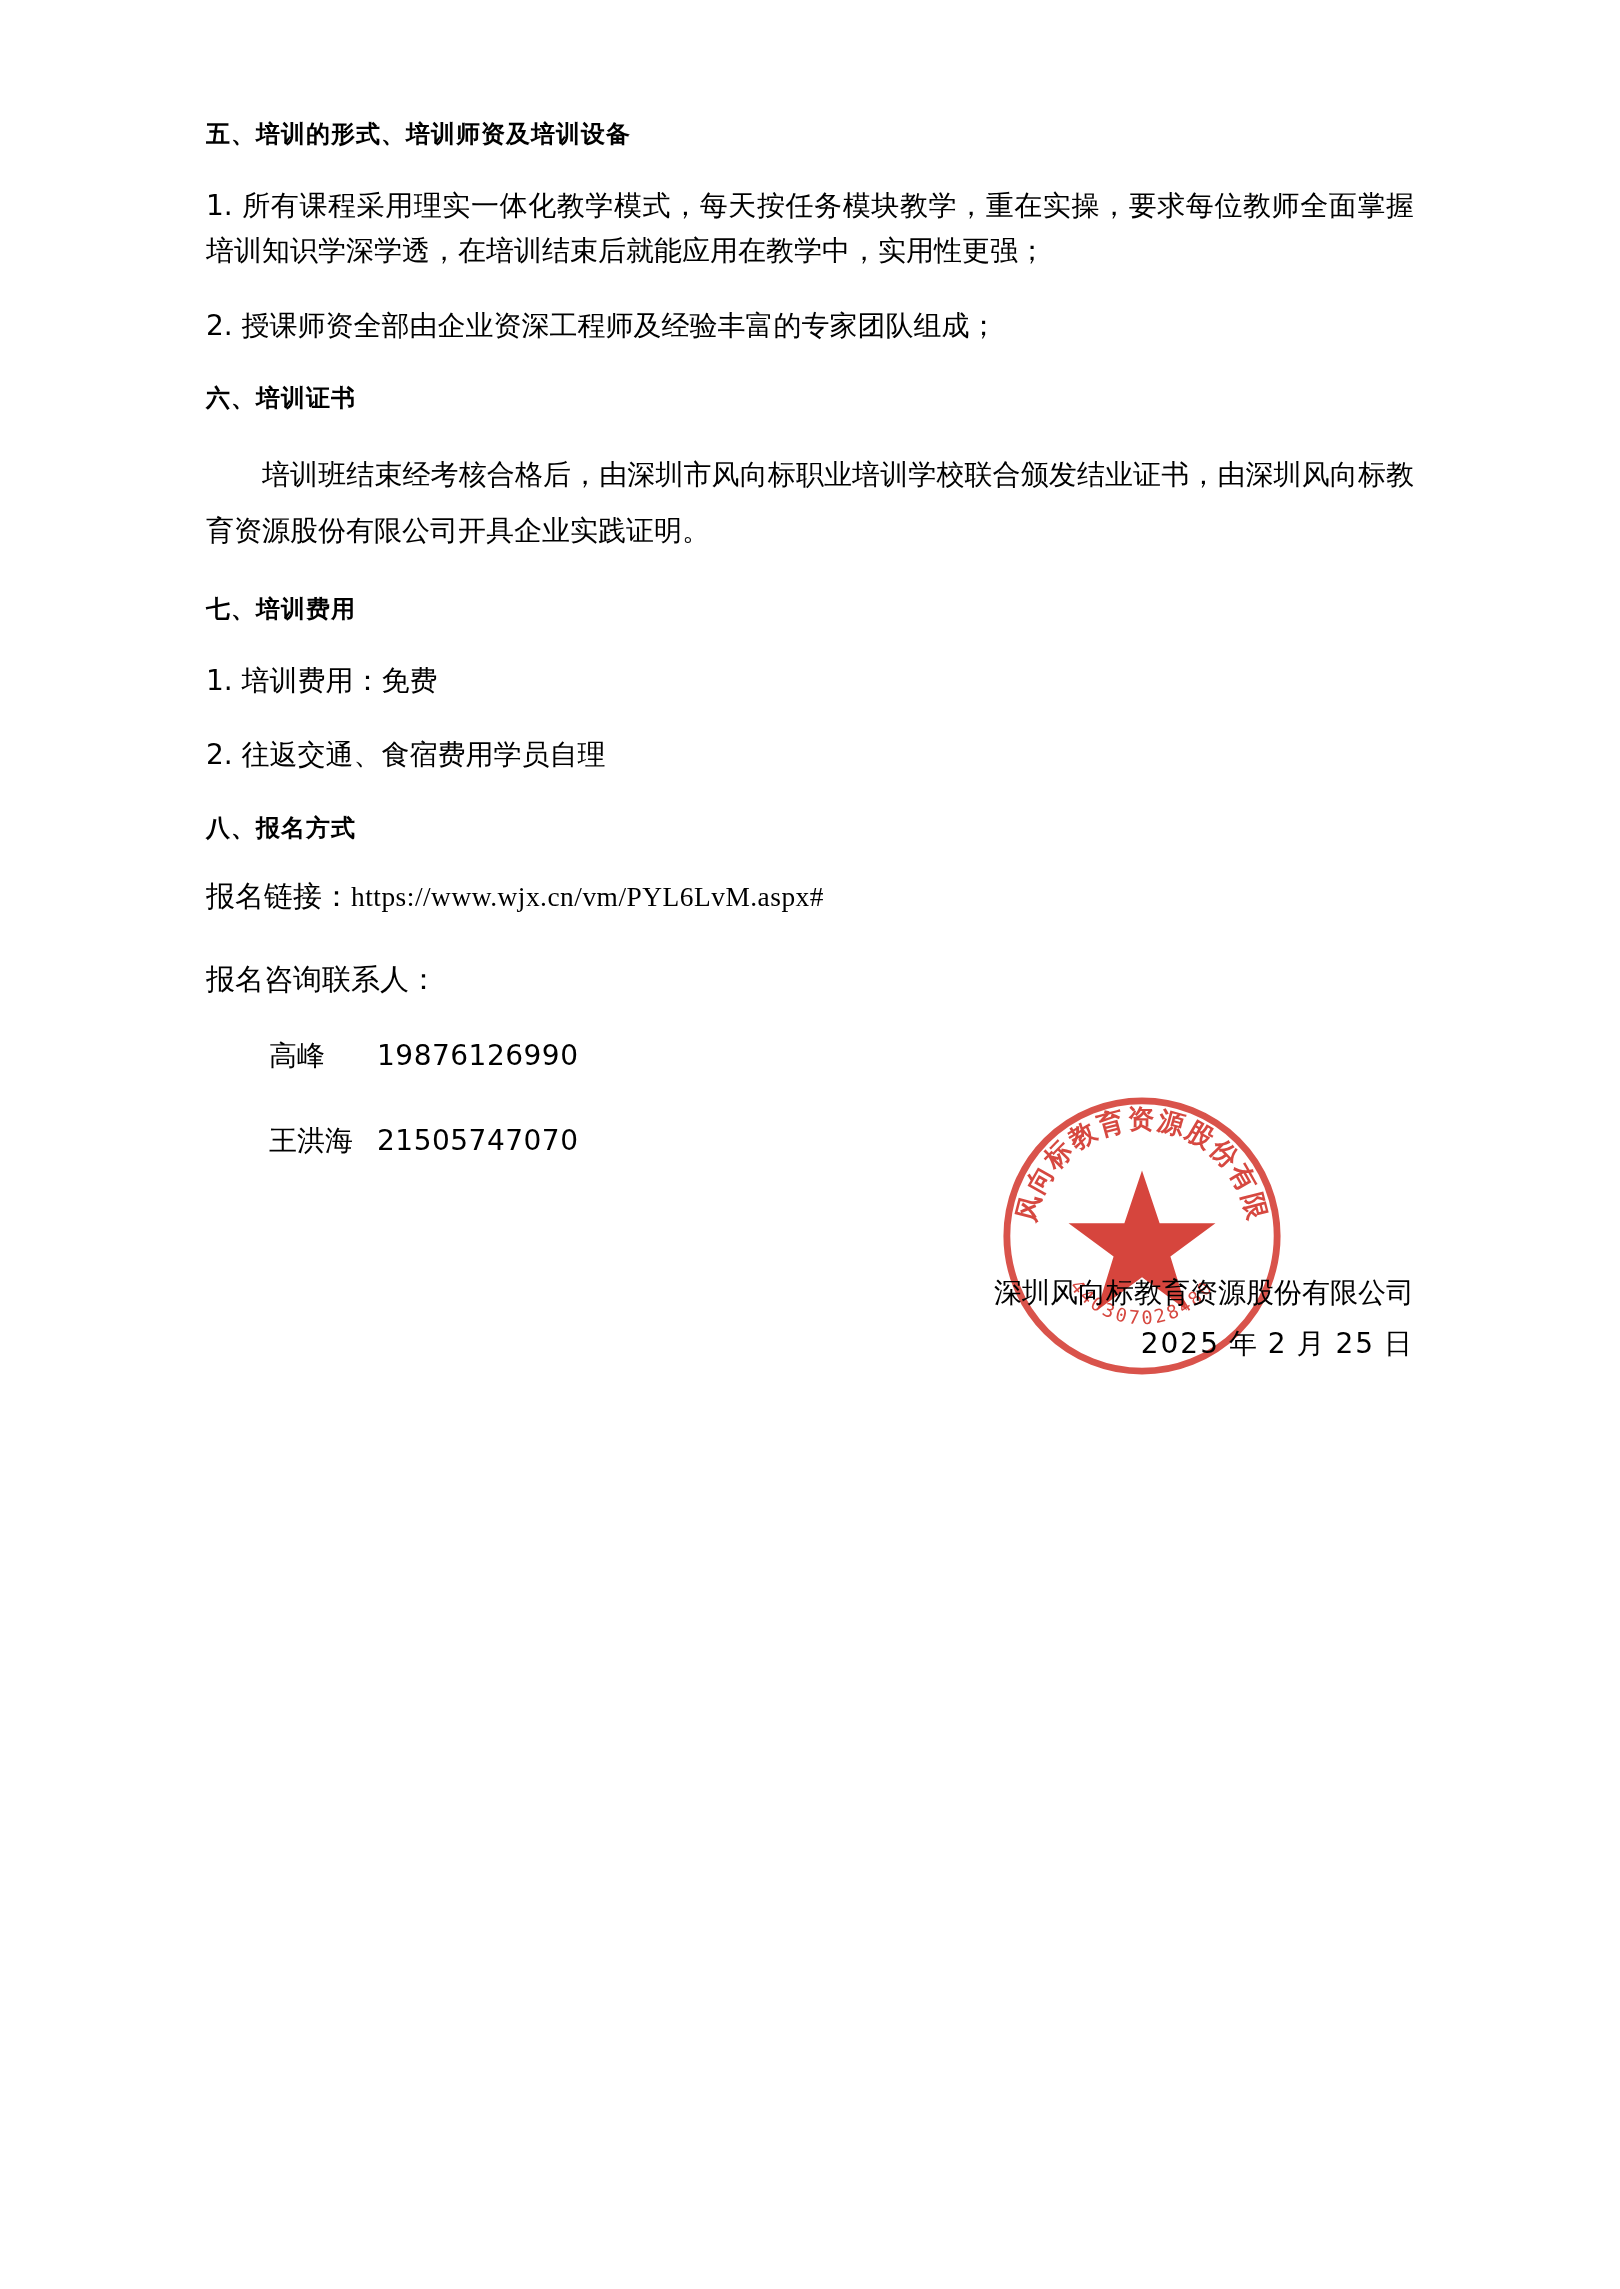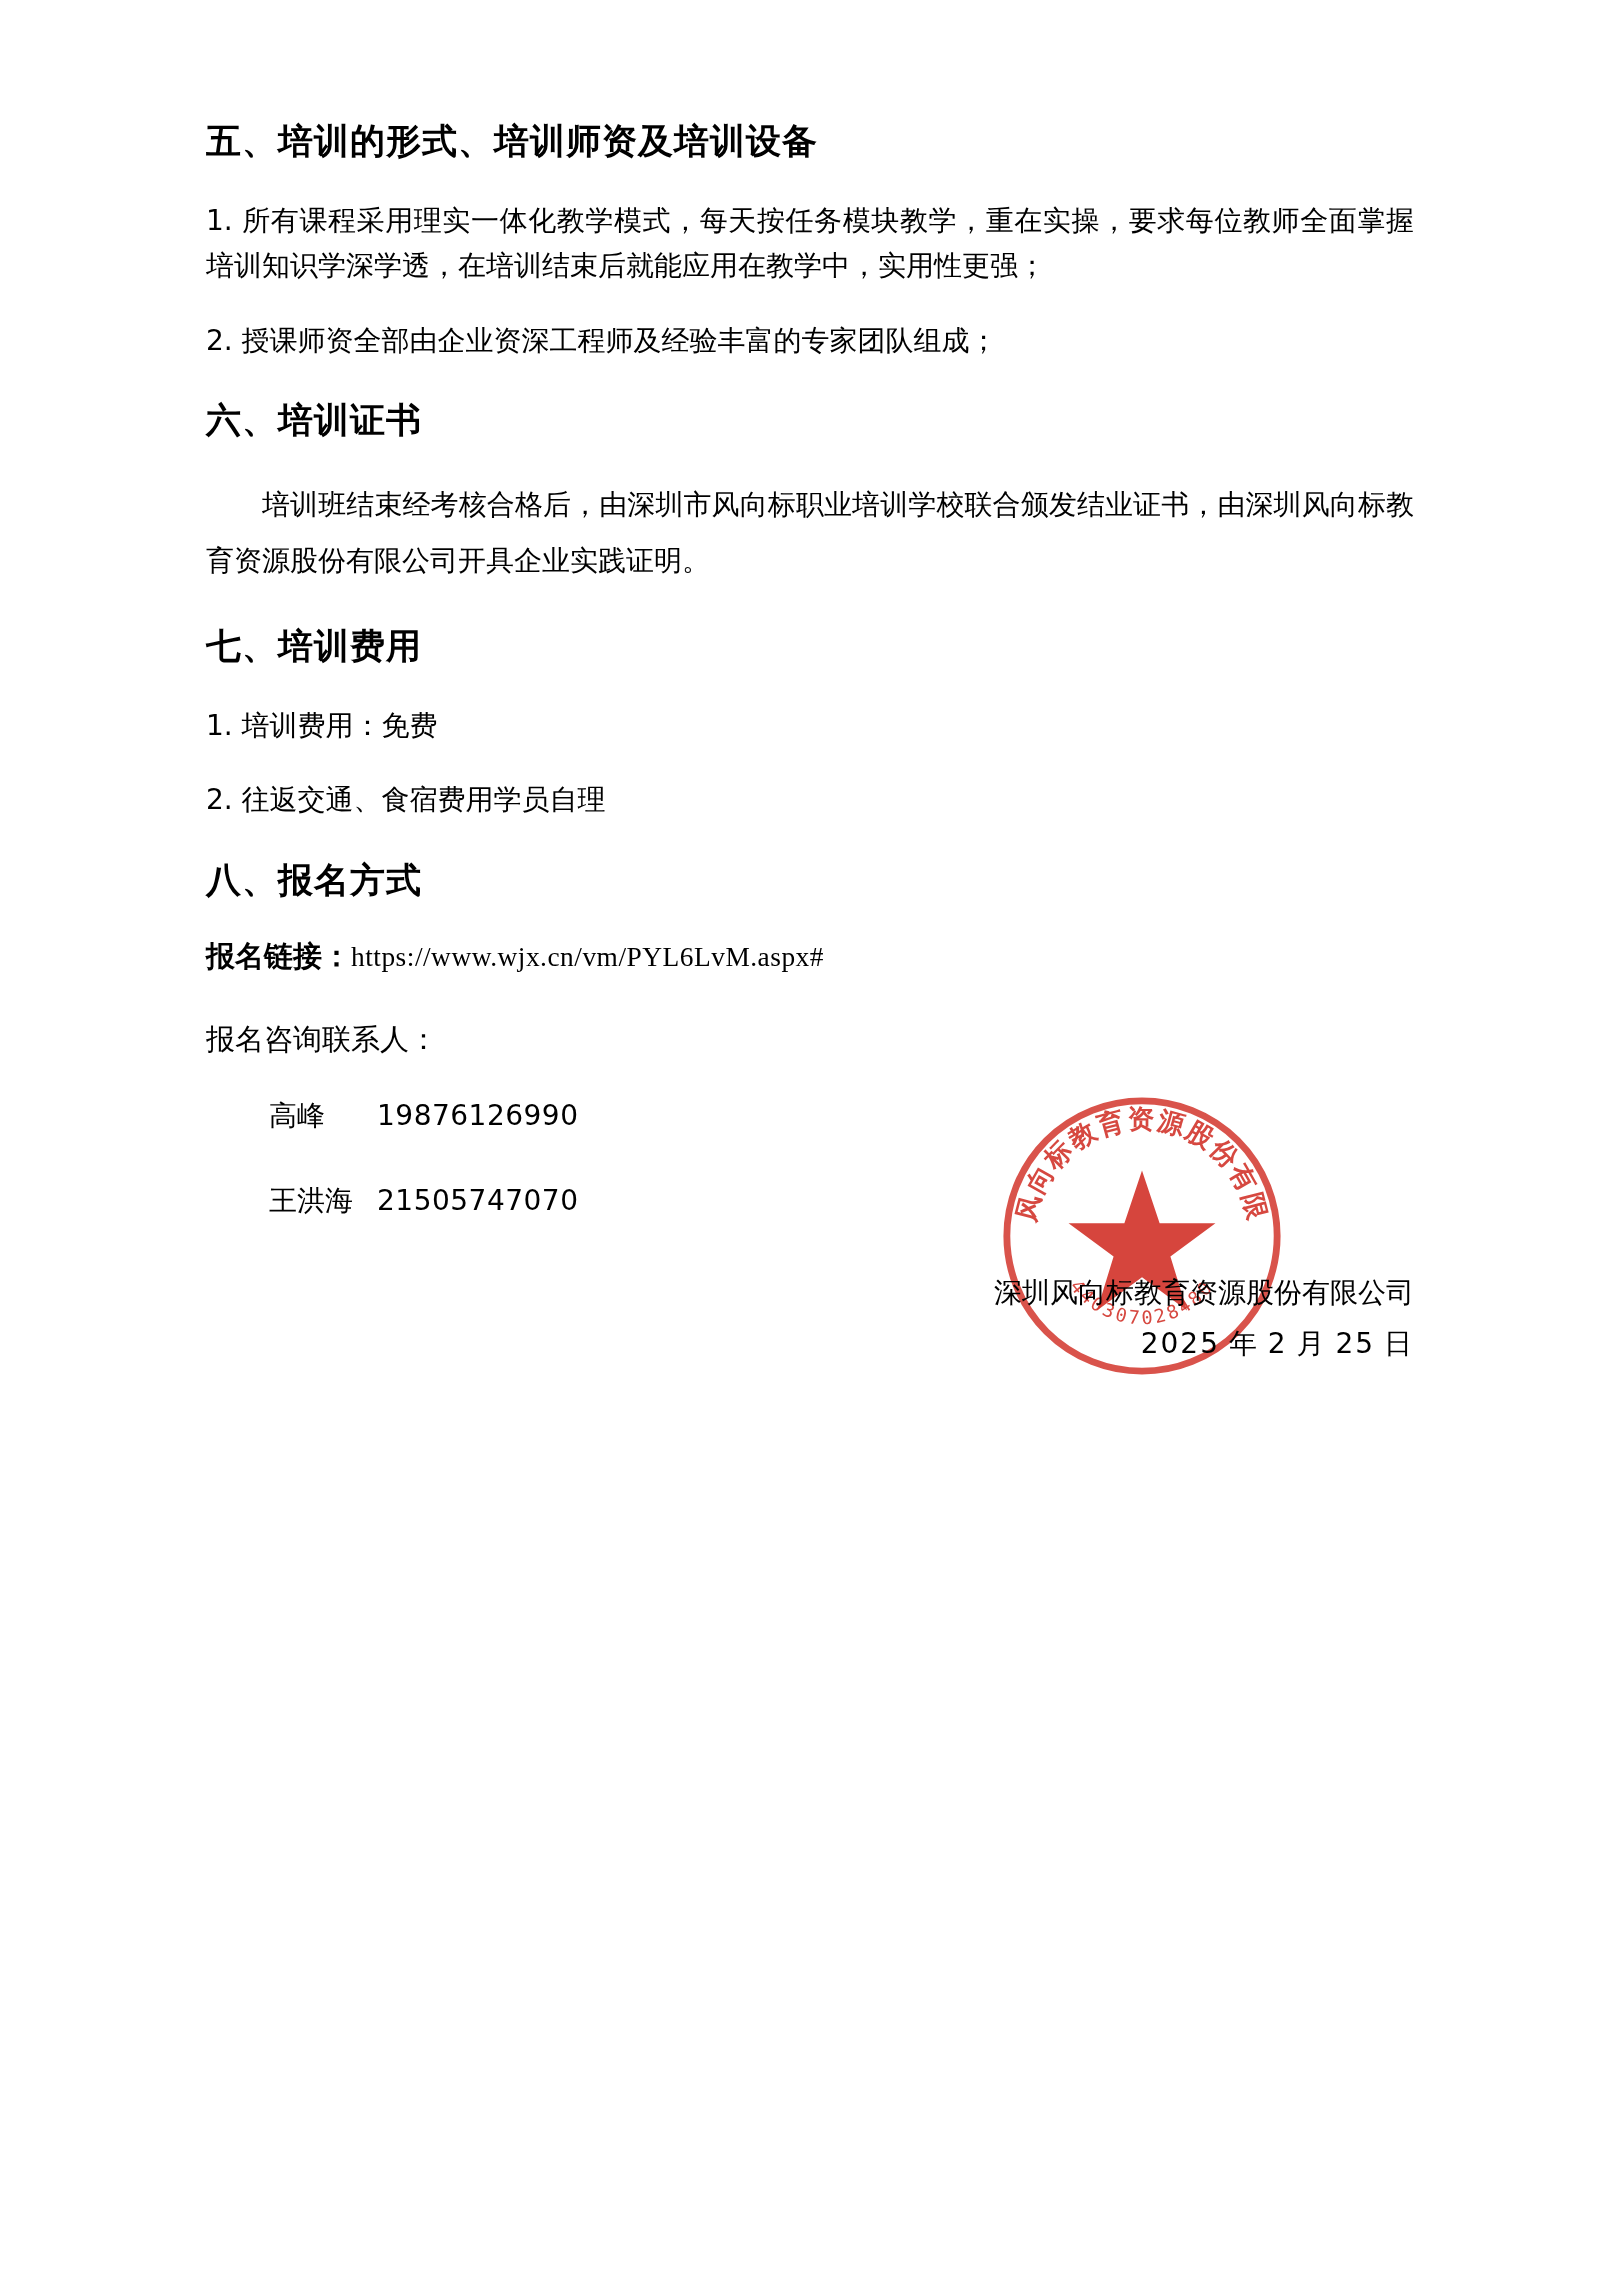--- a/index.html
+++ b/index.html
@@ -18,21 +18,21 @@
   .page {
     position: relative;
     width: 1620px;
     height: 2290px;
     box-sizing: border-box;
     padding: 118px 206px 0 206px;
   }
   .h2 {
     font-family: "DejaVu Sans", "Liberation Sans", sans-serif;
     font-weight: bold;
-    font-size: 35px;
+    font-size: 24px;
     letter-spacing: 1px;
     margin: 0 0 33px 0;
     color: #000;
   }
   .h2.spaced-top {
     margin-top: 34px;
   }
   .para {
     font-family: "DejaVu Sans", "Liberation Sans", sans-serif;
     font-size: 28px;
@@ -52,21 +52,21 @@
     line-height: 1.5;
     margin-bottom: 25.5px;
   }
   .link-line {
     font-family: "DejaVu Sans", "Liberation Sans", sans-serif;
     font-size: 28px;
     margin: 0 0 33px 0;
     white-space: nowrap;
   }
   .link-label {
-    font-weight: bold;
+    font-weight: normal;
     font-size: 29px;
   }
   .link-url {
     font-family: Liberation Serif, serif;
     font-size: 27.4px;
     letter-spacing: 0.5px;
   }
   .contact-head {
     font-family: "DejaVu Sans", "Liberation Sans", sans-serif;
     font-weight: normal;

